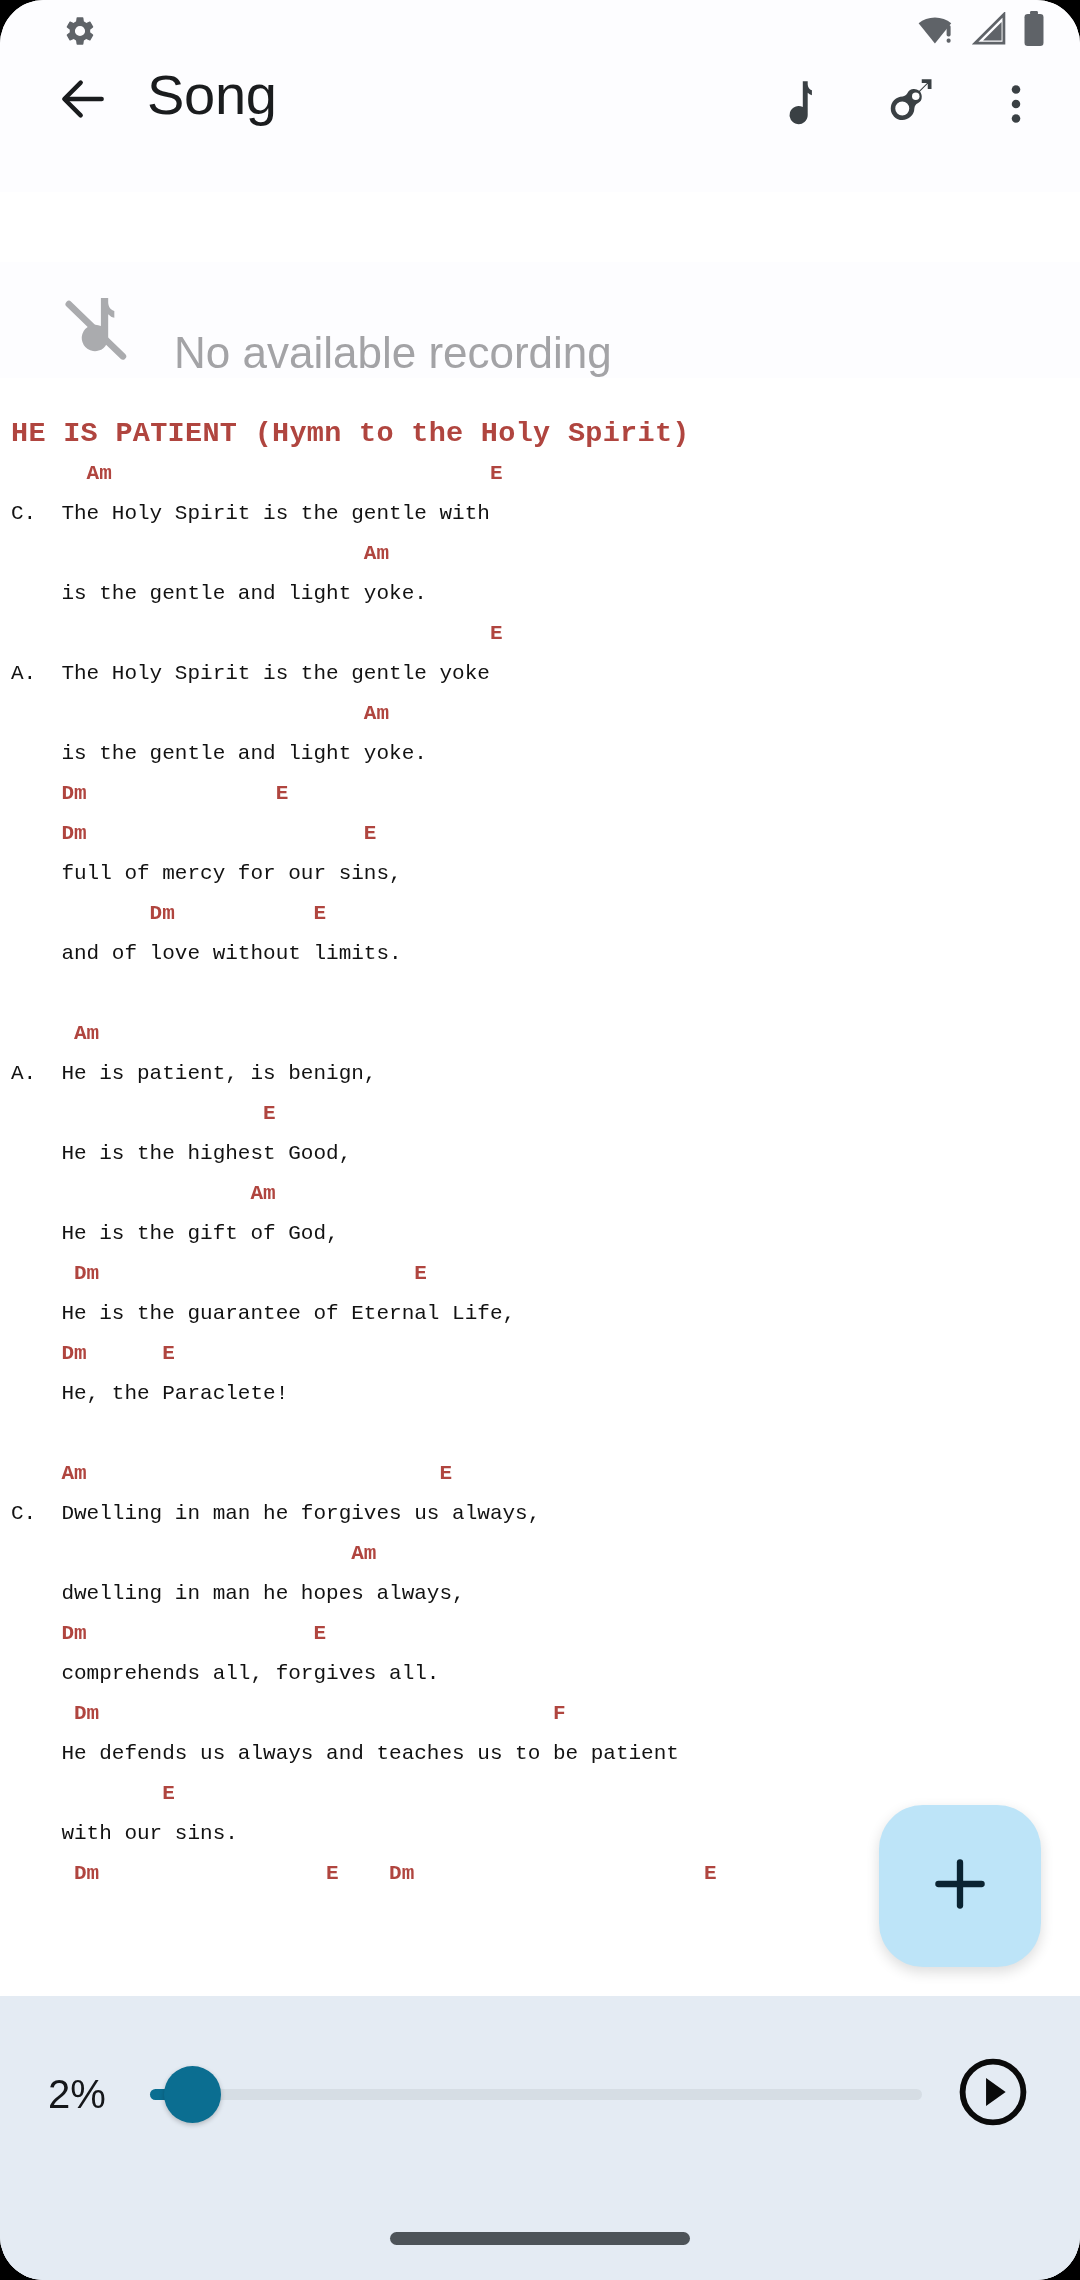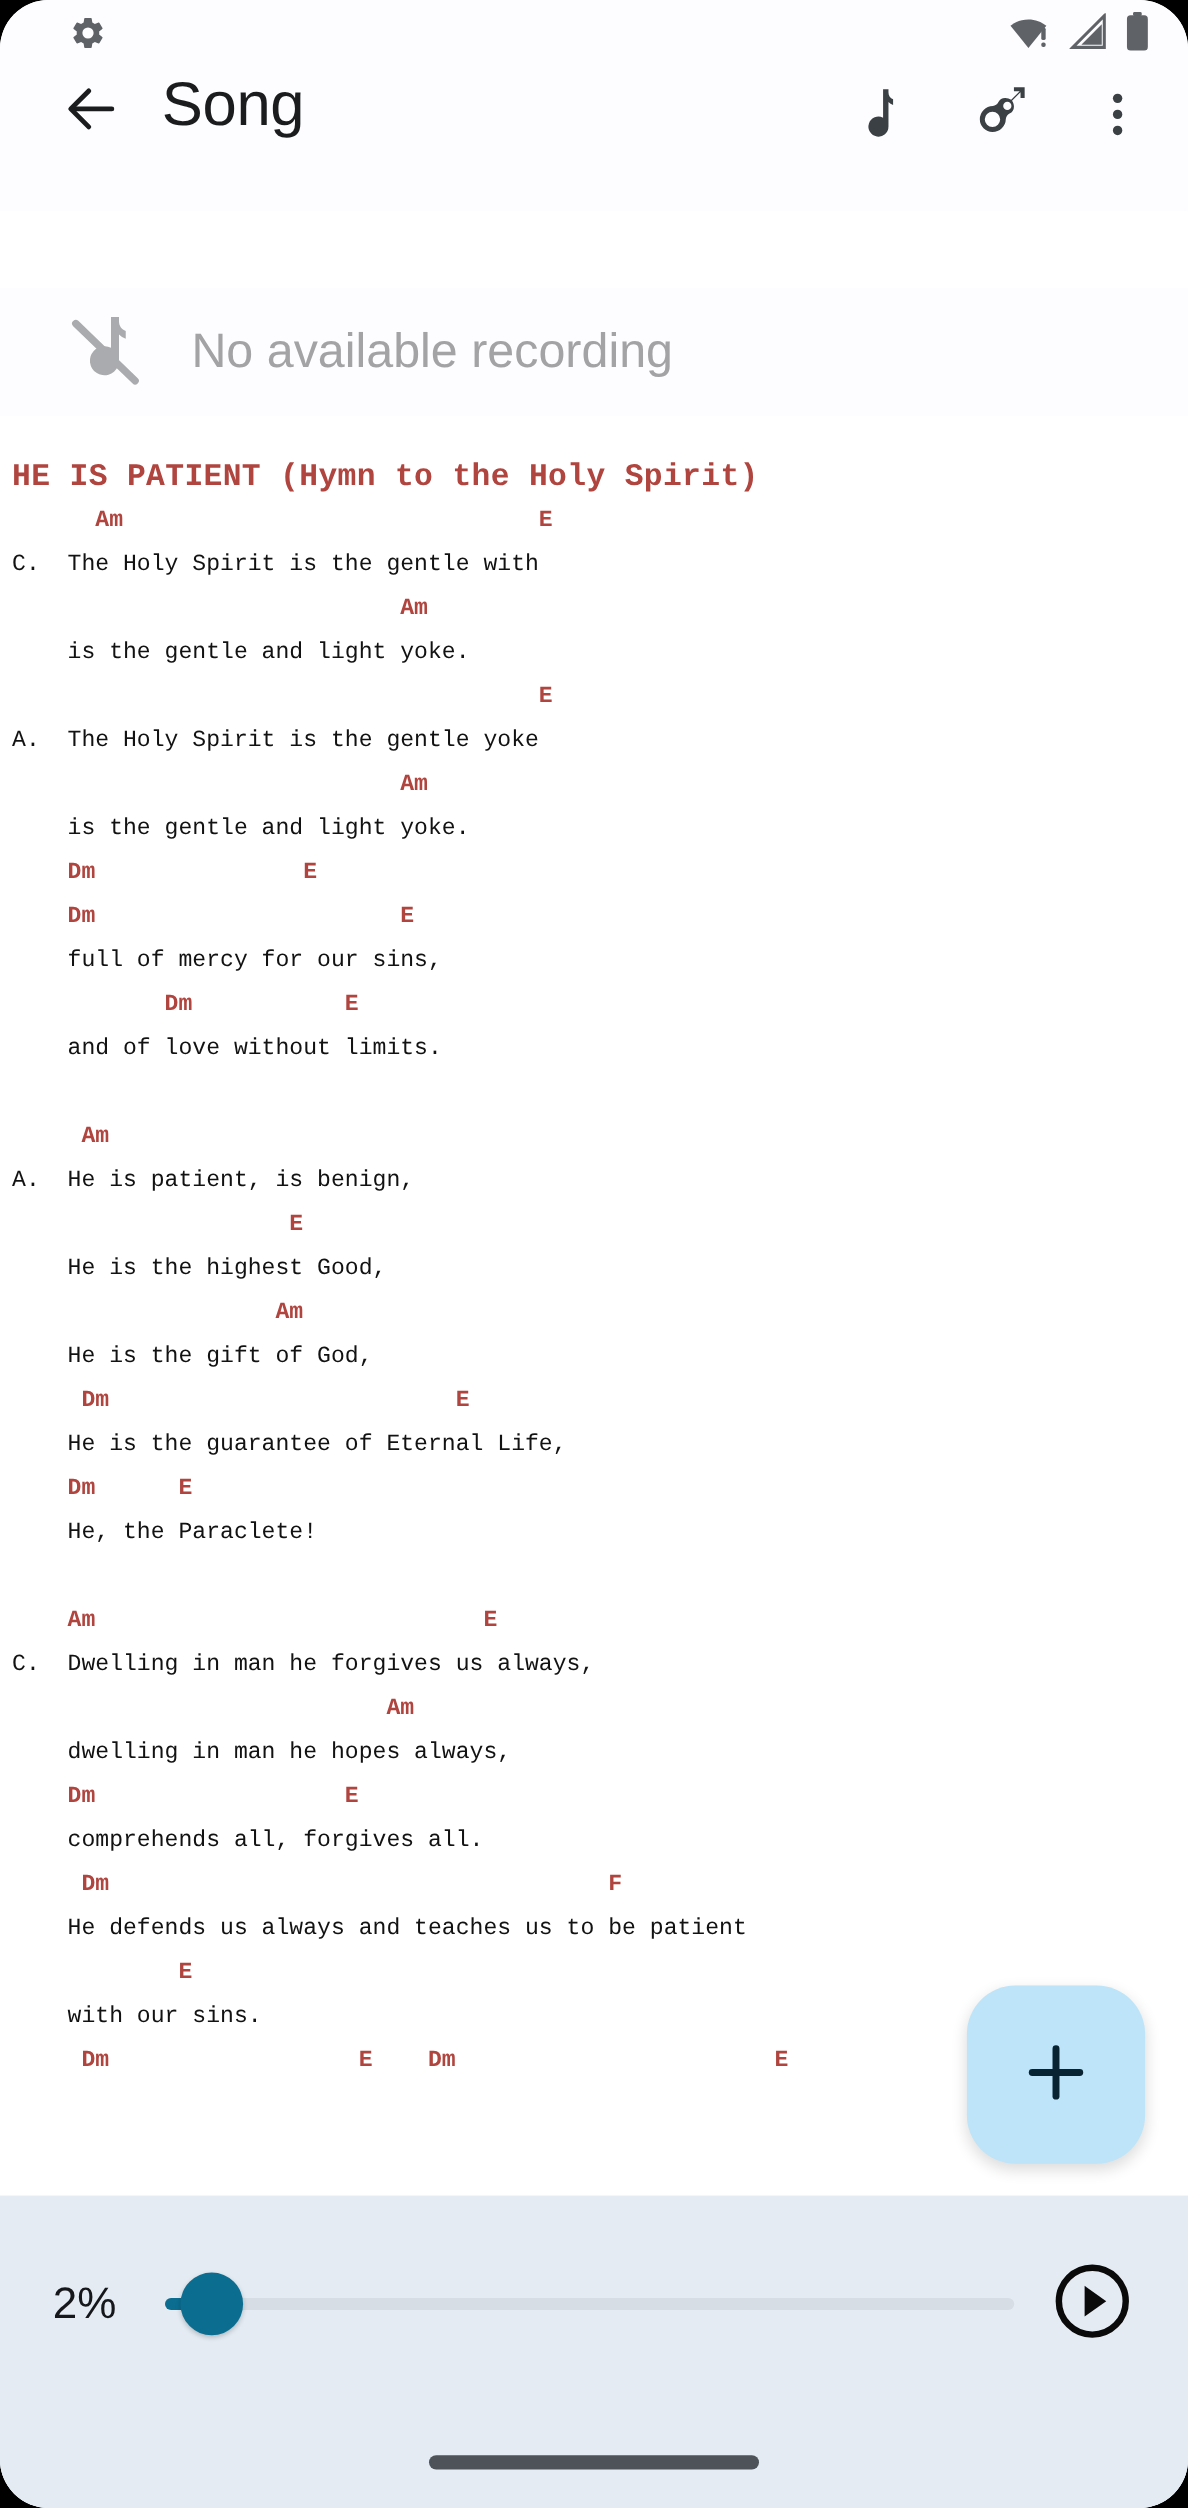--- a/index.html
+++ b/index.html
@@ -47,21 +47,21 @@
     font-family: "Liberation Sans", sans-serif; font-weight: 400;
     letter-spacing: -0.3px;
   }
   #appbar-actions { margin-left: auto; display: flex; align-items: center; gap: 24px; }
   .abtn { width: 84px; height: 84px; display: flex; align-items: center; justify-content: center; }
 
   
   #recording-row {
     position: absolute; top: 262px; left: 0;
     width: 1080px; height: 116px;
-    display: flex; align-items: center;
+    display: flex; align-items: flex-end;
     padding-left: 48px;
     background: #fdfdff;
   }
   #recording-label {
     font-size: 44px; color: #a3a3a6; margin-left: 34px;
     font-family: "Liberation Sans", sans-serif;
   }
 
   
   #sheet {

